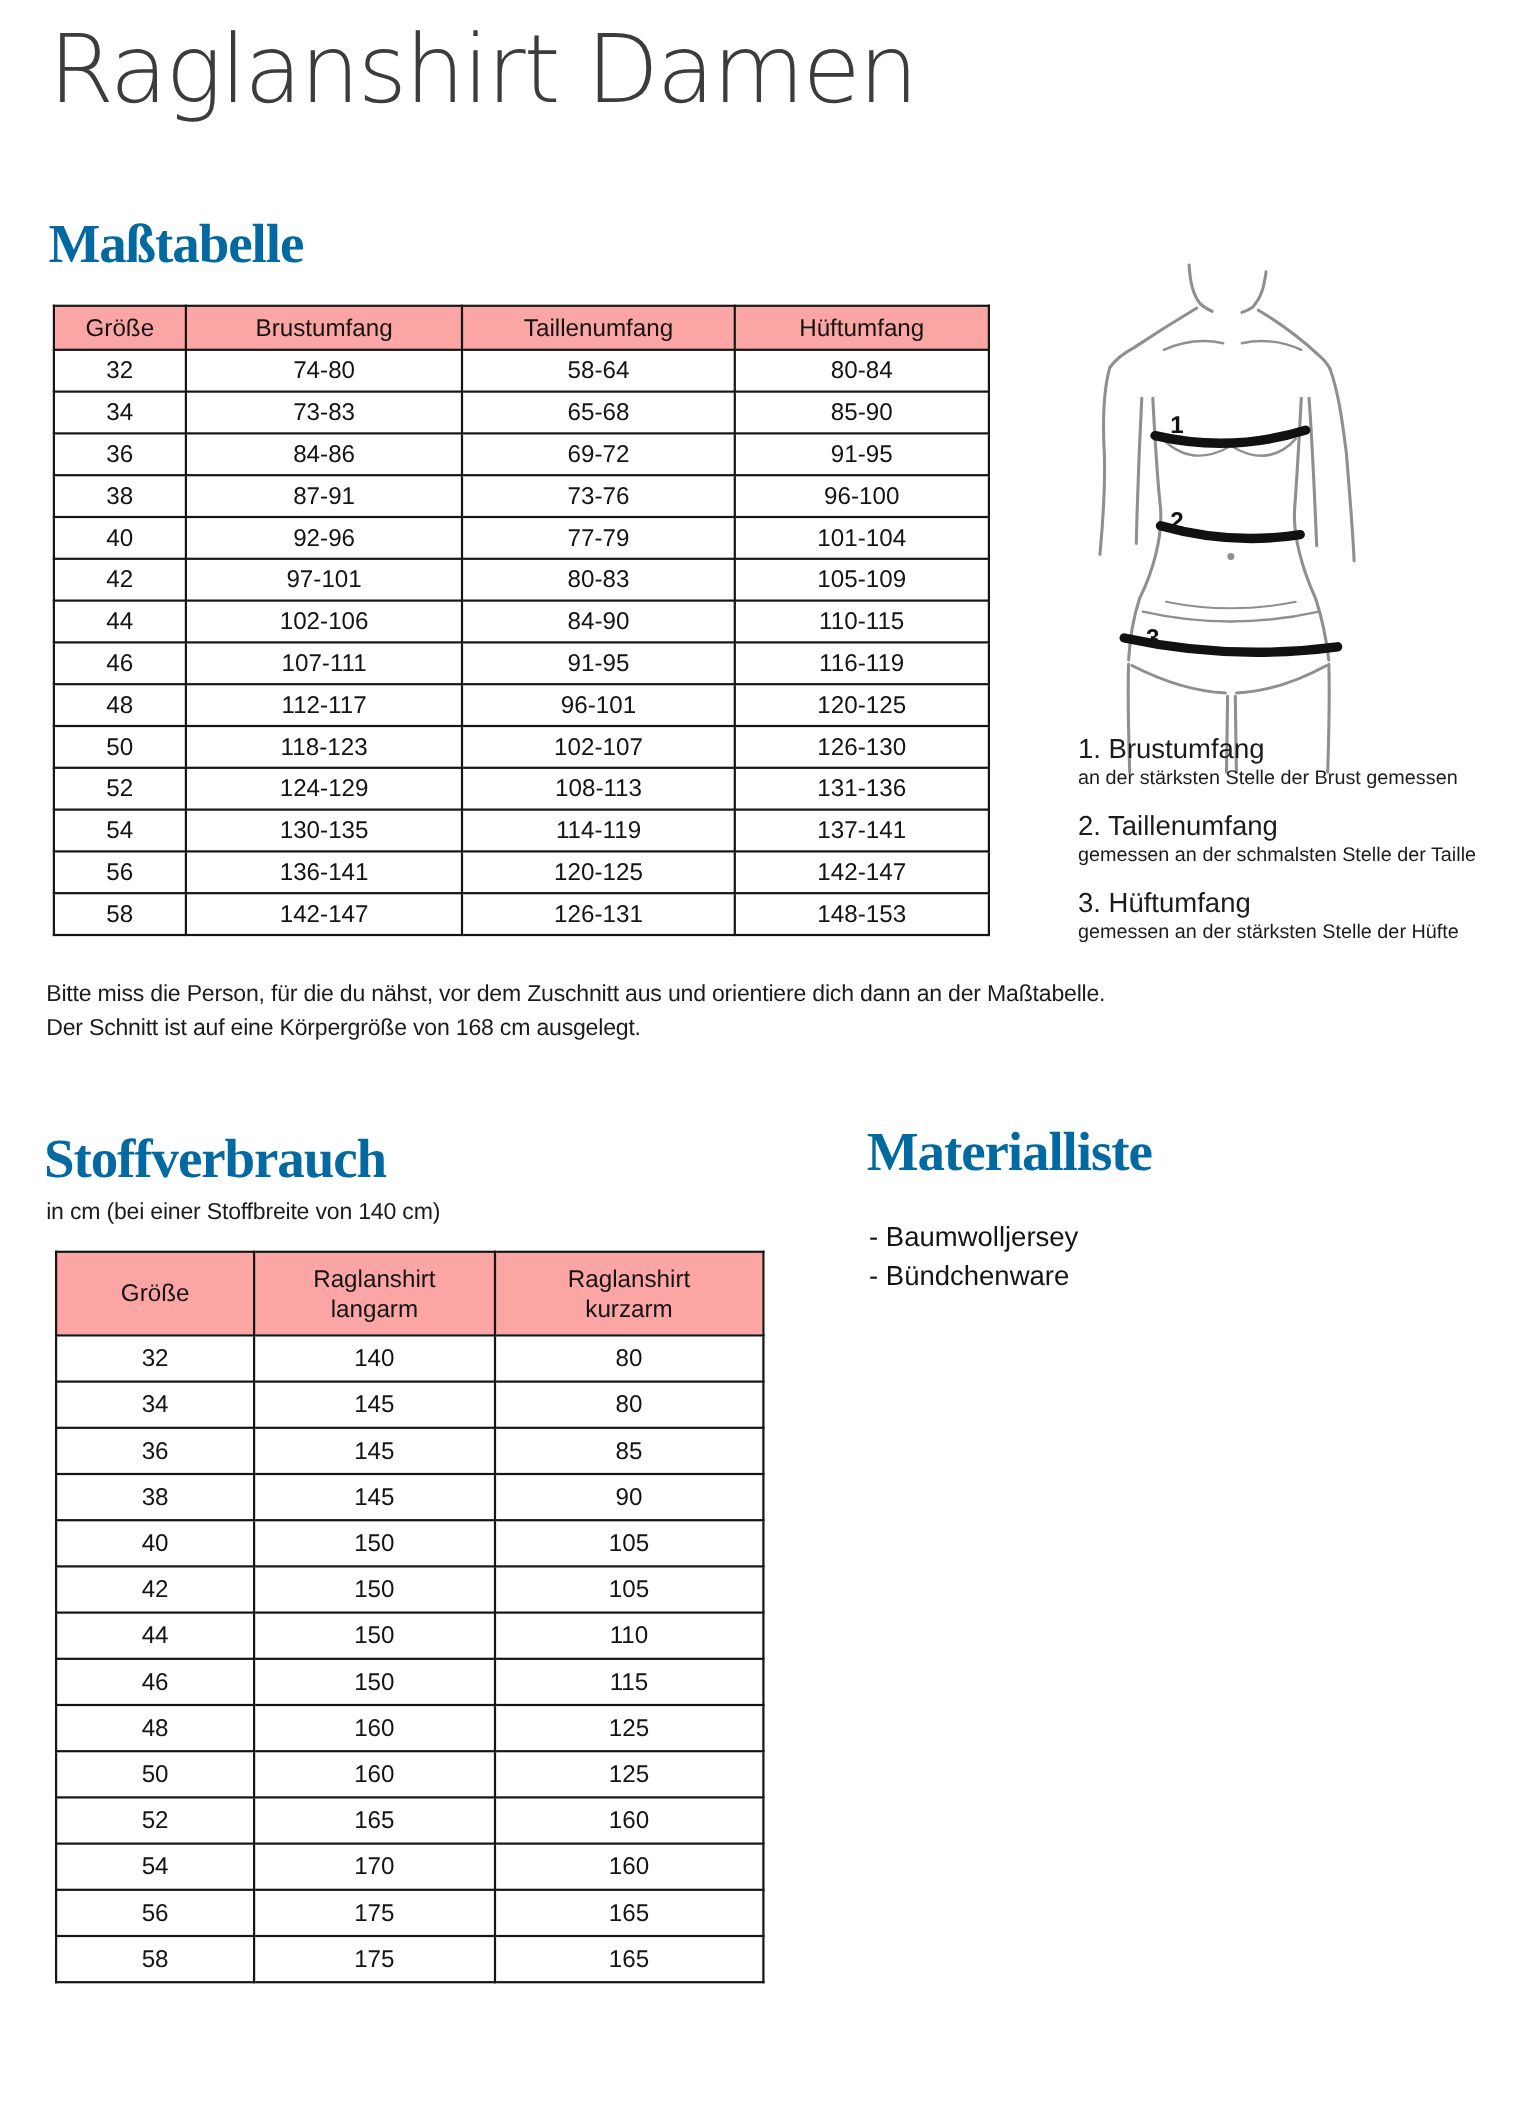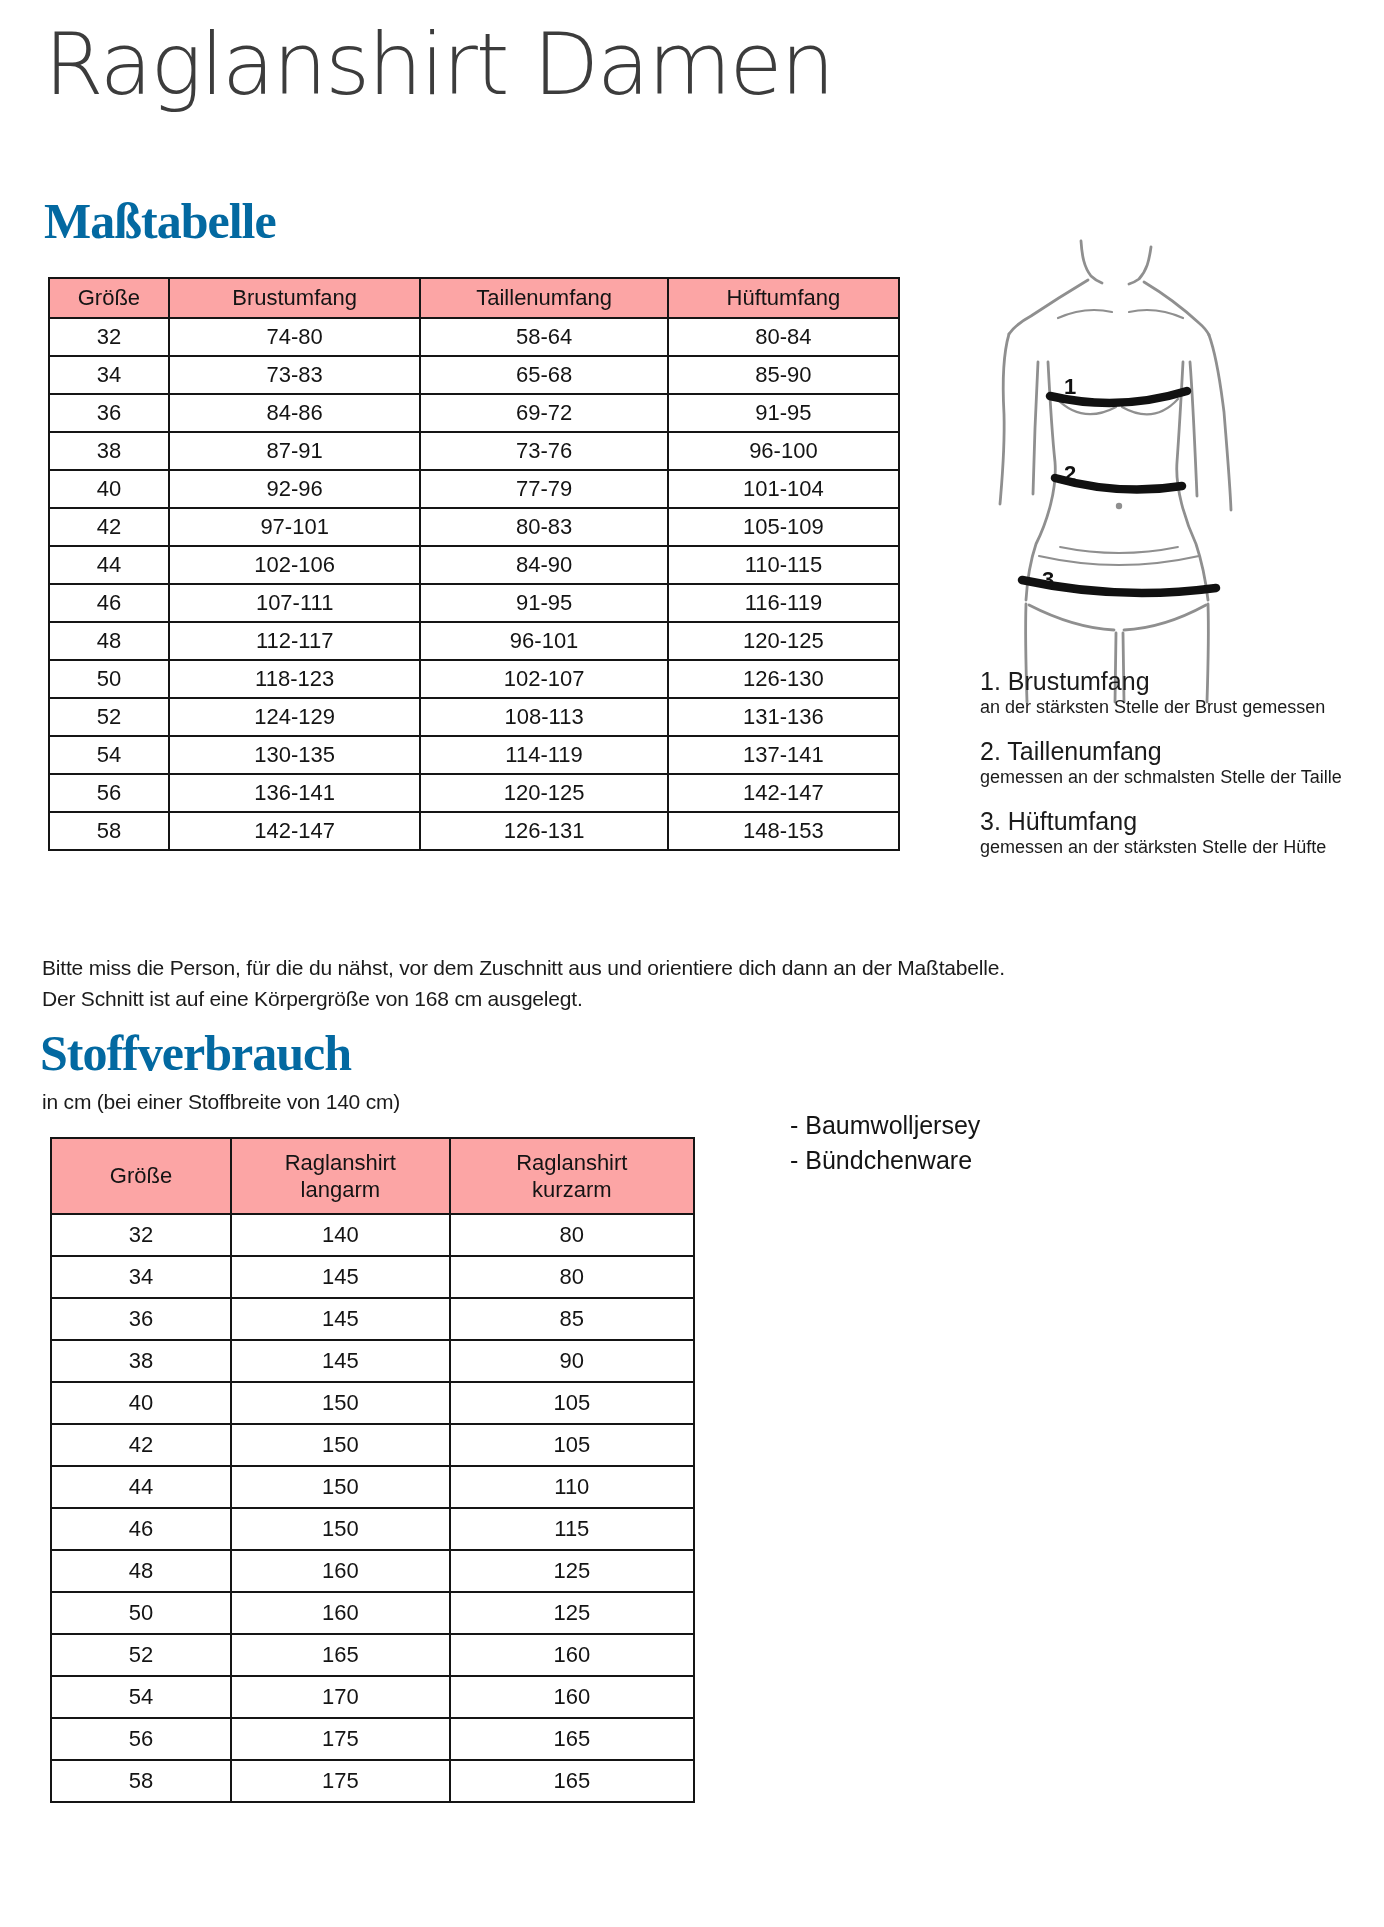--- a/index.html
+++ b/index.html
@@ -51,21 +51,21 @@
     line-height:1.25;
     text-align:center;
   }
   #table1{left:48px;top:277px;width:852px;}
   #table1 th{height:38px;}
   #table1 td{height:36px;}
   #table2{left:50px;top:1137px;width:645px;}
   #table2 th{height:74px;}
   #table2 td{height:40px;}
   .body-note{
-    left:42px;top:952px;
+    left:42px;top:888px;
     font-size:21px;
     line-height:31px;
     letter-spacing:-0.2px;
     white-space:pre-line;
     color:#1b1b1b;
   }
   .stoff-sub{
     left:42px;top:1090px;
     font-size:21px;
     letter-spacing:-0.2px;
@@ -356,19 +356,20 @@
           <td>165</td>
         </tr>
         <tr>
           <td>58</td>
           <td>175</td>
           <td>165</td>
         </tr>
       </tbody>
   </table>
 
+  <div class="abs stencil h-material">Materialliste</div>
   <div class="abs material-items">
     <div>- Baumwolljersey</div>
     <div>- Bündchenware</div>
   </div>
 
 
 </div>
 
 </body></html>

